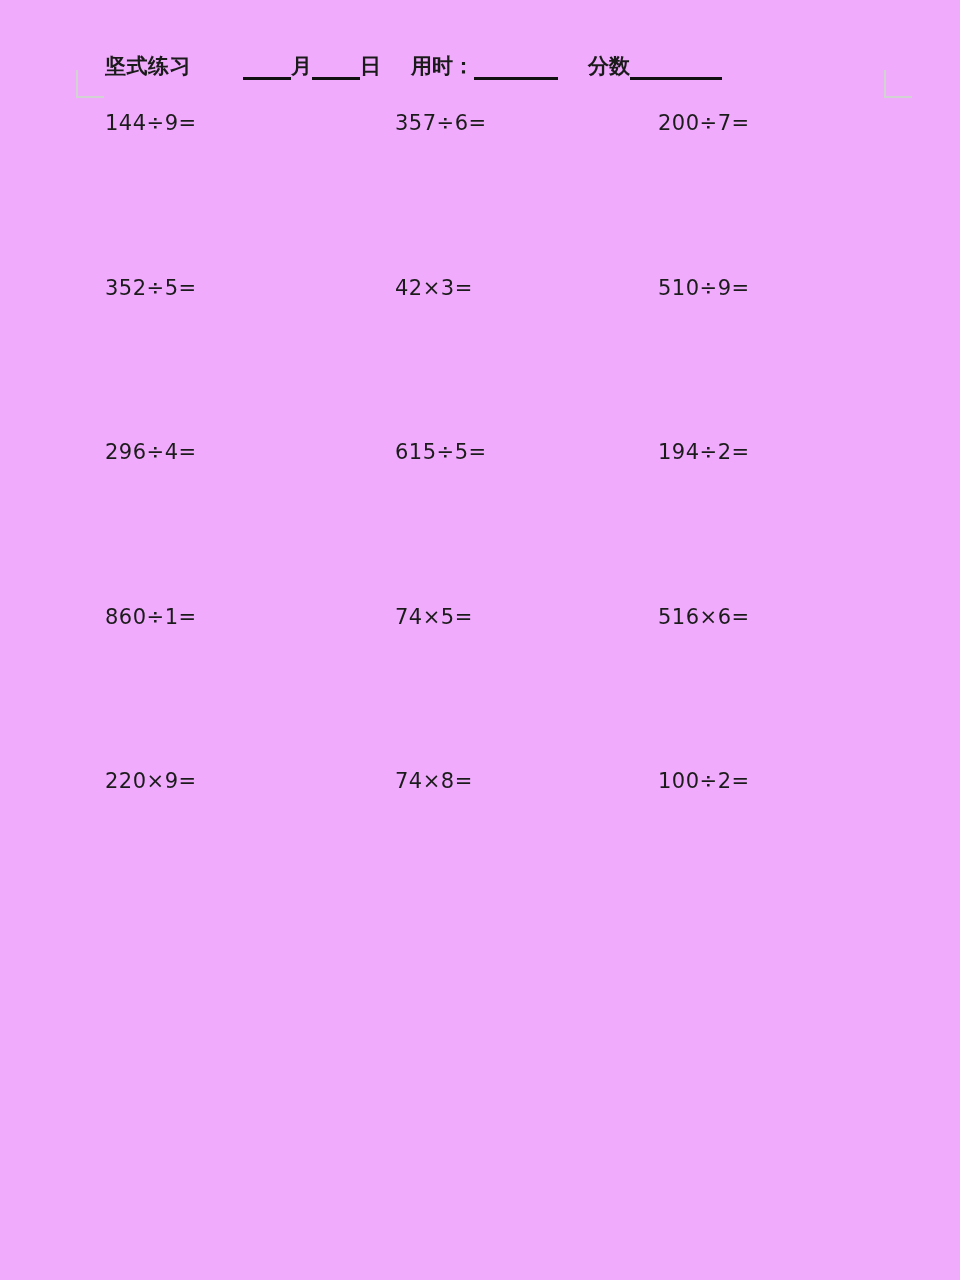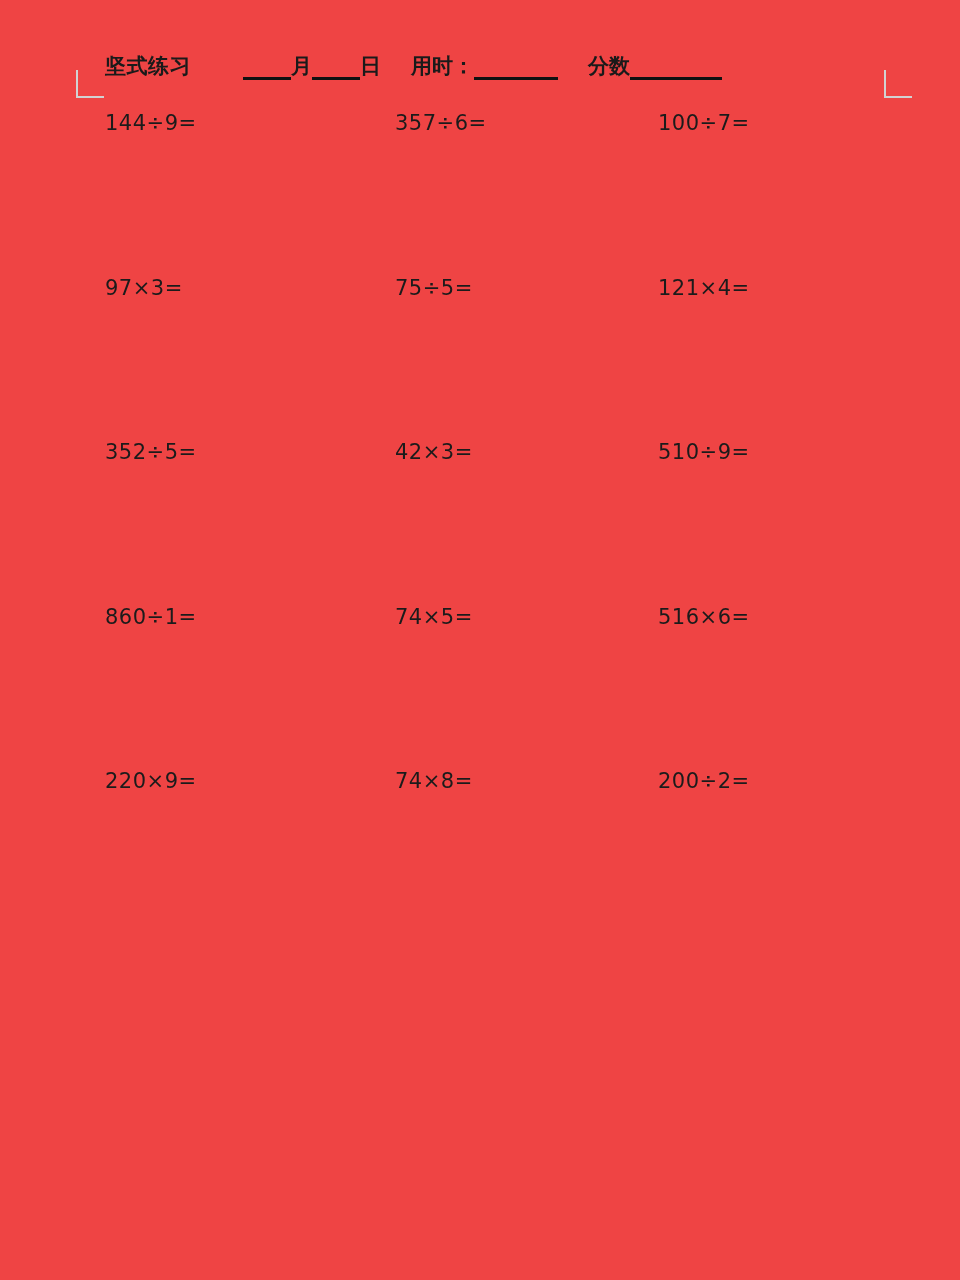--- a/index.html
+++ b/index.html
@@ -14,21 +14,21 @@
     position: relative;
     overflow: hidden;
     font-family: "Liberation Sans", "DejaVu Sans", sans-serif;
     color: #1a1a1a;
     -webkit-font-smoothing: antialiased;
   }
 
   .page {
     position: absolute;
     inset: 0;
-    background: #ef4444;
+    background: #f0abfc;
   }
 
   
   .header {
     position: absolute;
     left: 0;
     top: 52px;
     width: 960px;
     height: 44px;
   }
@@ -144,37 +144,37 @@
         <span class="hdr-cjk">分数</span>
         <span class="blank blank-lg"></span>
       </span>
     </div>
   </div>
 
   <div class="grid" id="problem-grid">
       <div class="row">
         <div class="cell col-0">144÷9=</div>
         <div class="cell col-1">357÷6=</div>
-        <div class="cell col-2">100÷7=</div>
-      </div>
-      <div class="row">
-        <div class="cell col-0">97×3=</div>
-        <div class="cell col-1">75÷5=</div>
-        <div class="cell col-2">121×4=</div>
+        <div class="cell col-2">200÷7=</div>
       </div>
       <div class="row">
         <div class="cell col-0">352÷5=</div>
         <div class="cell col-1">42×3=</div>
         <div class="cell col-2">510÷9=</div>
+      </div>
+      <div class="row">
+        <div class="cell col-0">296÷4=</div>
+        <div class="cell col-1">615÷5=</div>
+        <div class="cell col-2">194÷2=</div>
       </div>
       <div class="row">
         <div class="cell col-0">860÷1=</div>
         <div class="cell col-1">74×5=</div>
         <div class="cell col-2">516×6=</div>
       </div>
       <div class="row">
         <div class="cell col-0">220×9=</div>
         <div class="cell col-1">74×8=</div>
-        <div class="cell col-2">200÷2=</div>
+        <div class="cell col-2">100÷2=</div>
       </div>
     </div>
 
 </div>
 
 </body></html>

